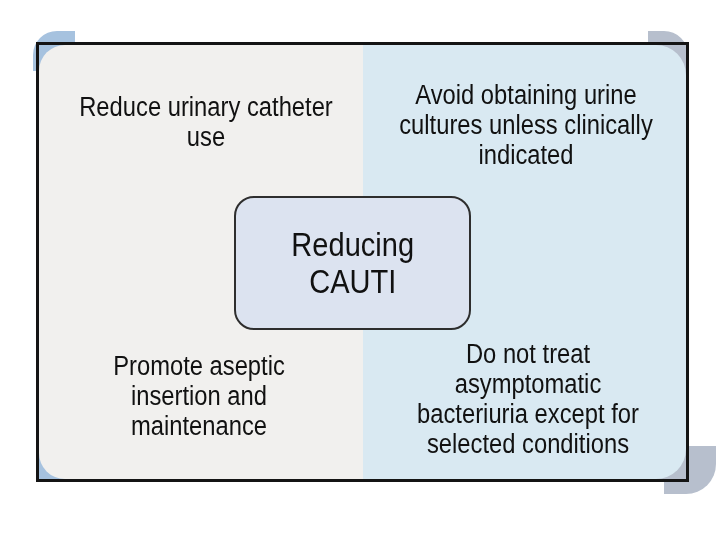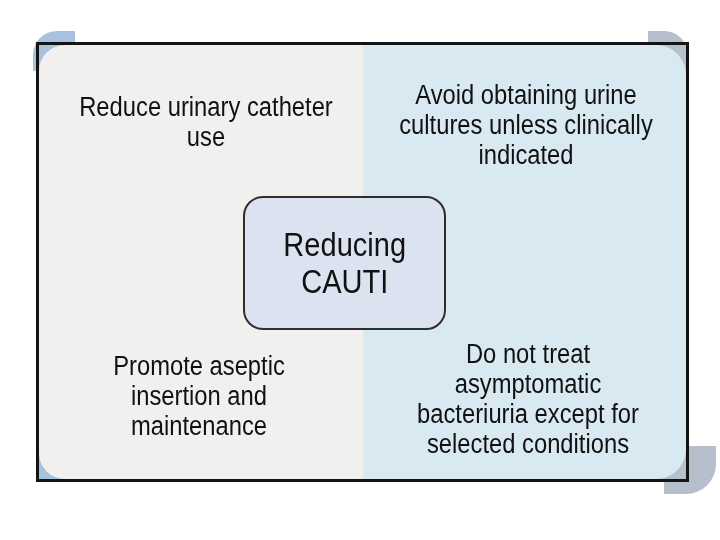--- a/index.html
+++ b/index.html
@@ -61,23 +61,23 @@
     transform: scaleX(0.88);
     transform-origin: 50% 50%;
   }
   .label-tl { left: 46px;  top: 92px;  width: 320px; }
   .label-tr { left: 366px; top: 80px;  width: 320px; }
   .label-bl { left: 39px;  top: 351px; width: 320px; }
   .label-br { left: 368px; top: 339px; width: 320px; }
 
   .center-node {
     position: absolute;
-    left: 243px;
+    left: 234px;
     top: 196px;
-    width: 203px;
+    width: 237px;
     height: 134px;
     box-sizing: border-box;
     border: 2px solid #2e2e2e;
     border-radius: 20px;
     z-index: 3;
     display: flex;
     flex-direction: column;
     align-items: center;
     justify-content: center;
     text-align: center;

